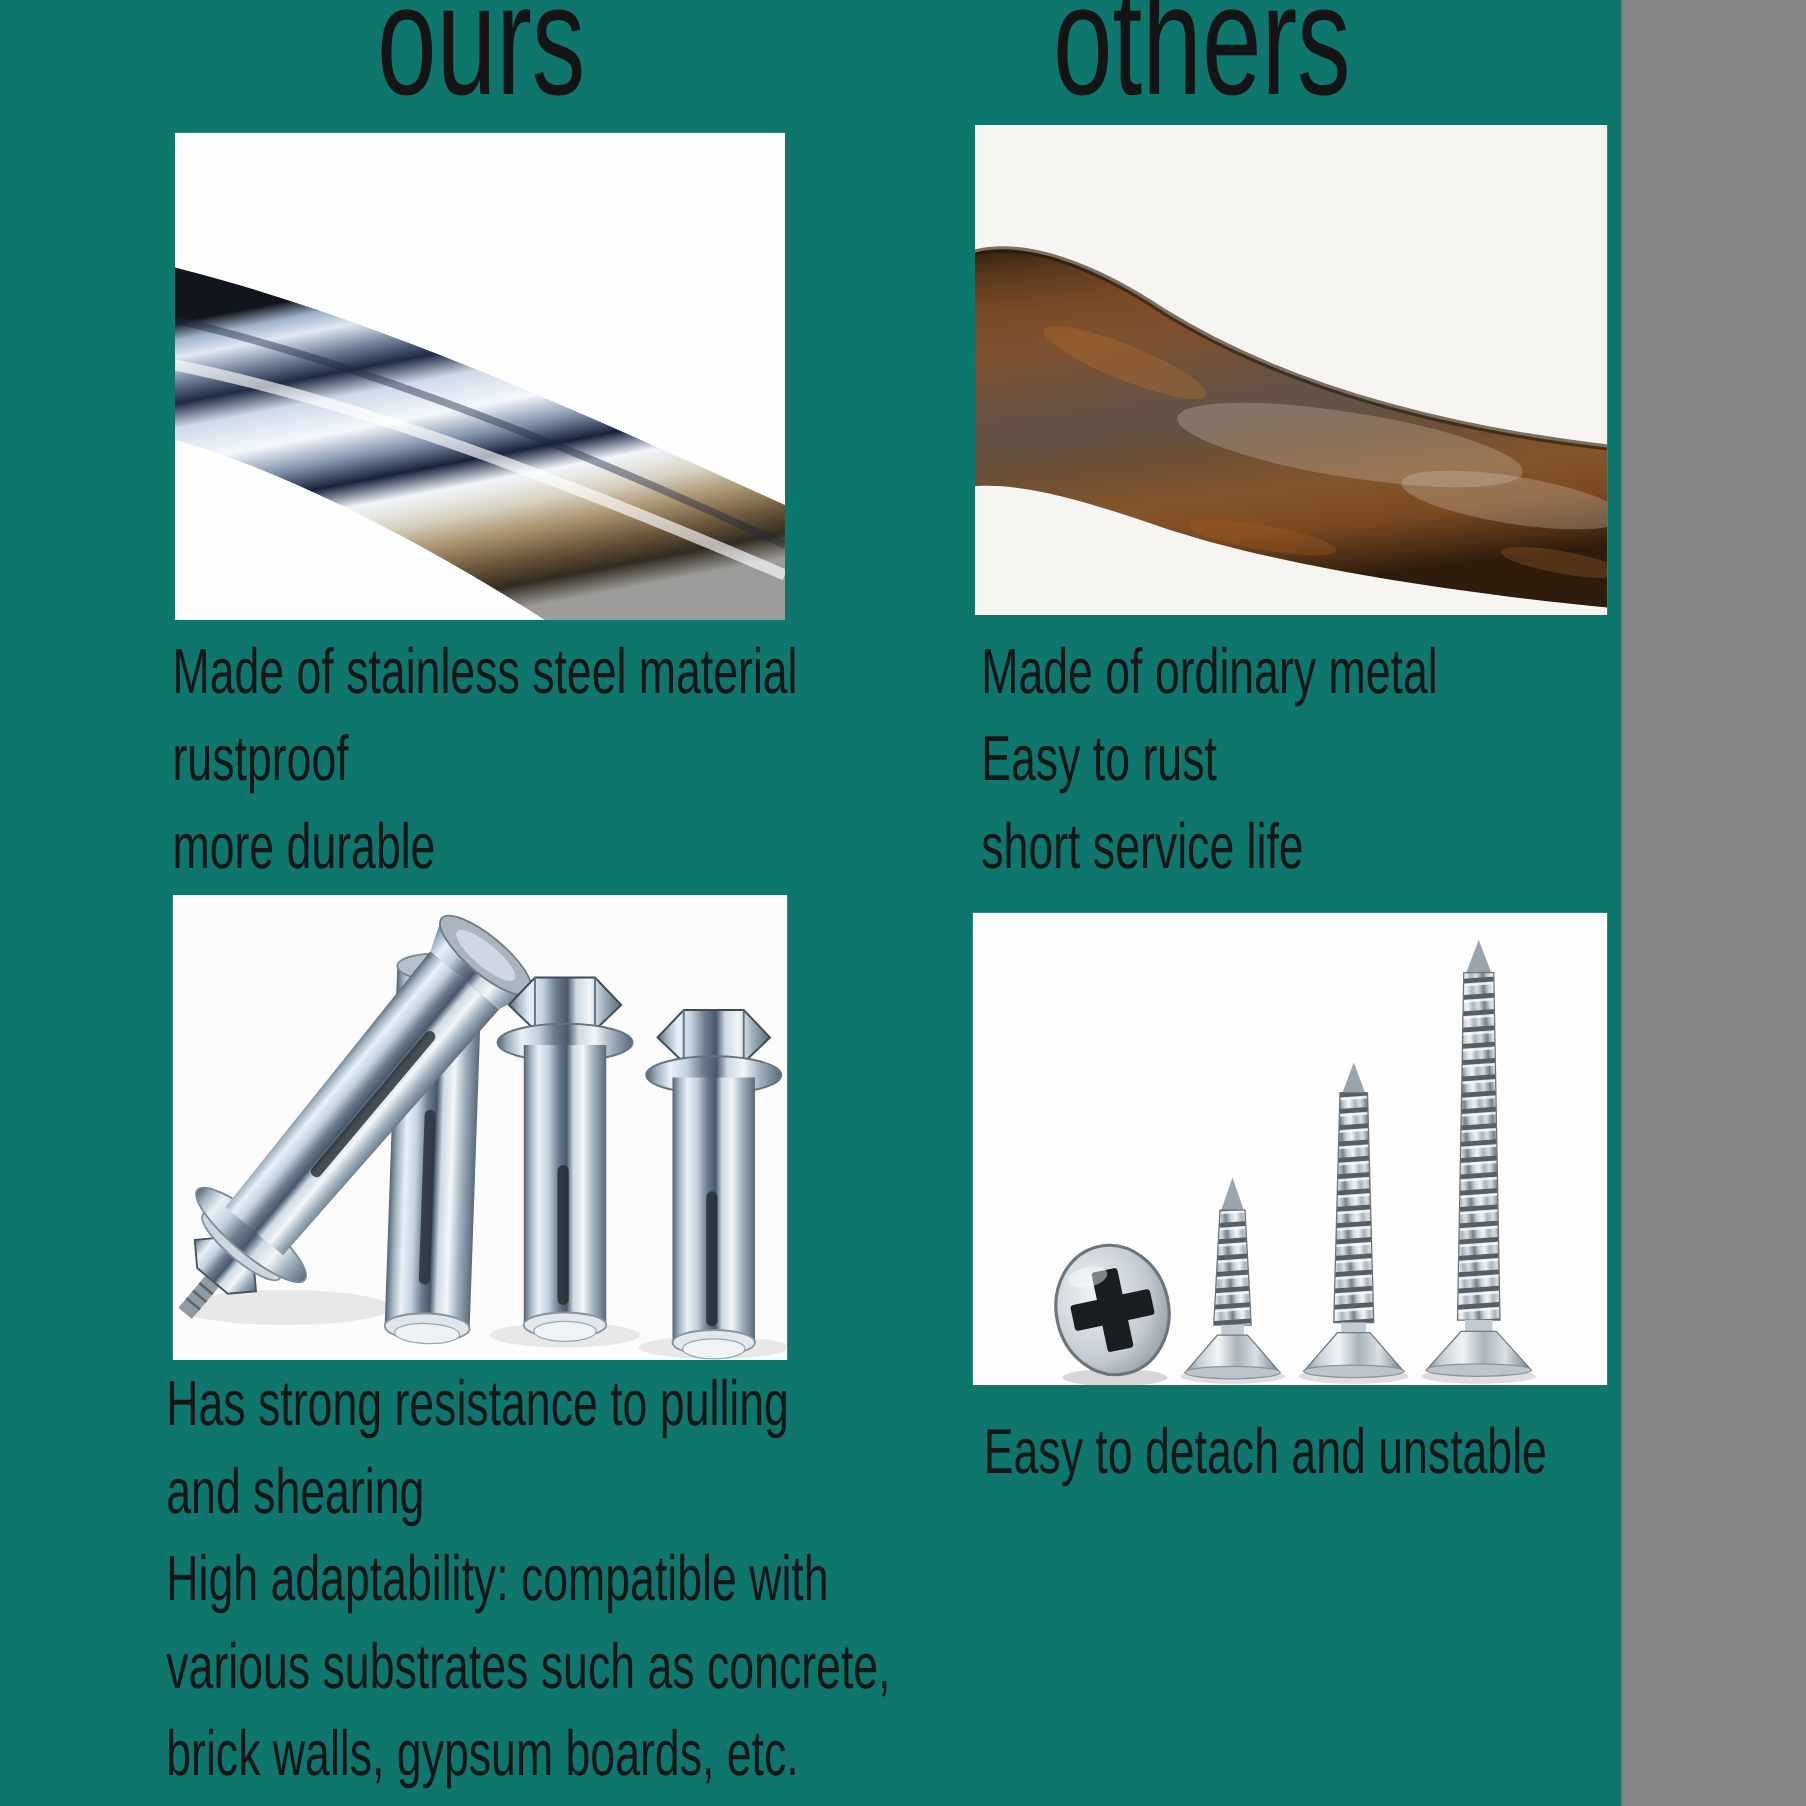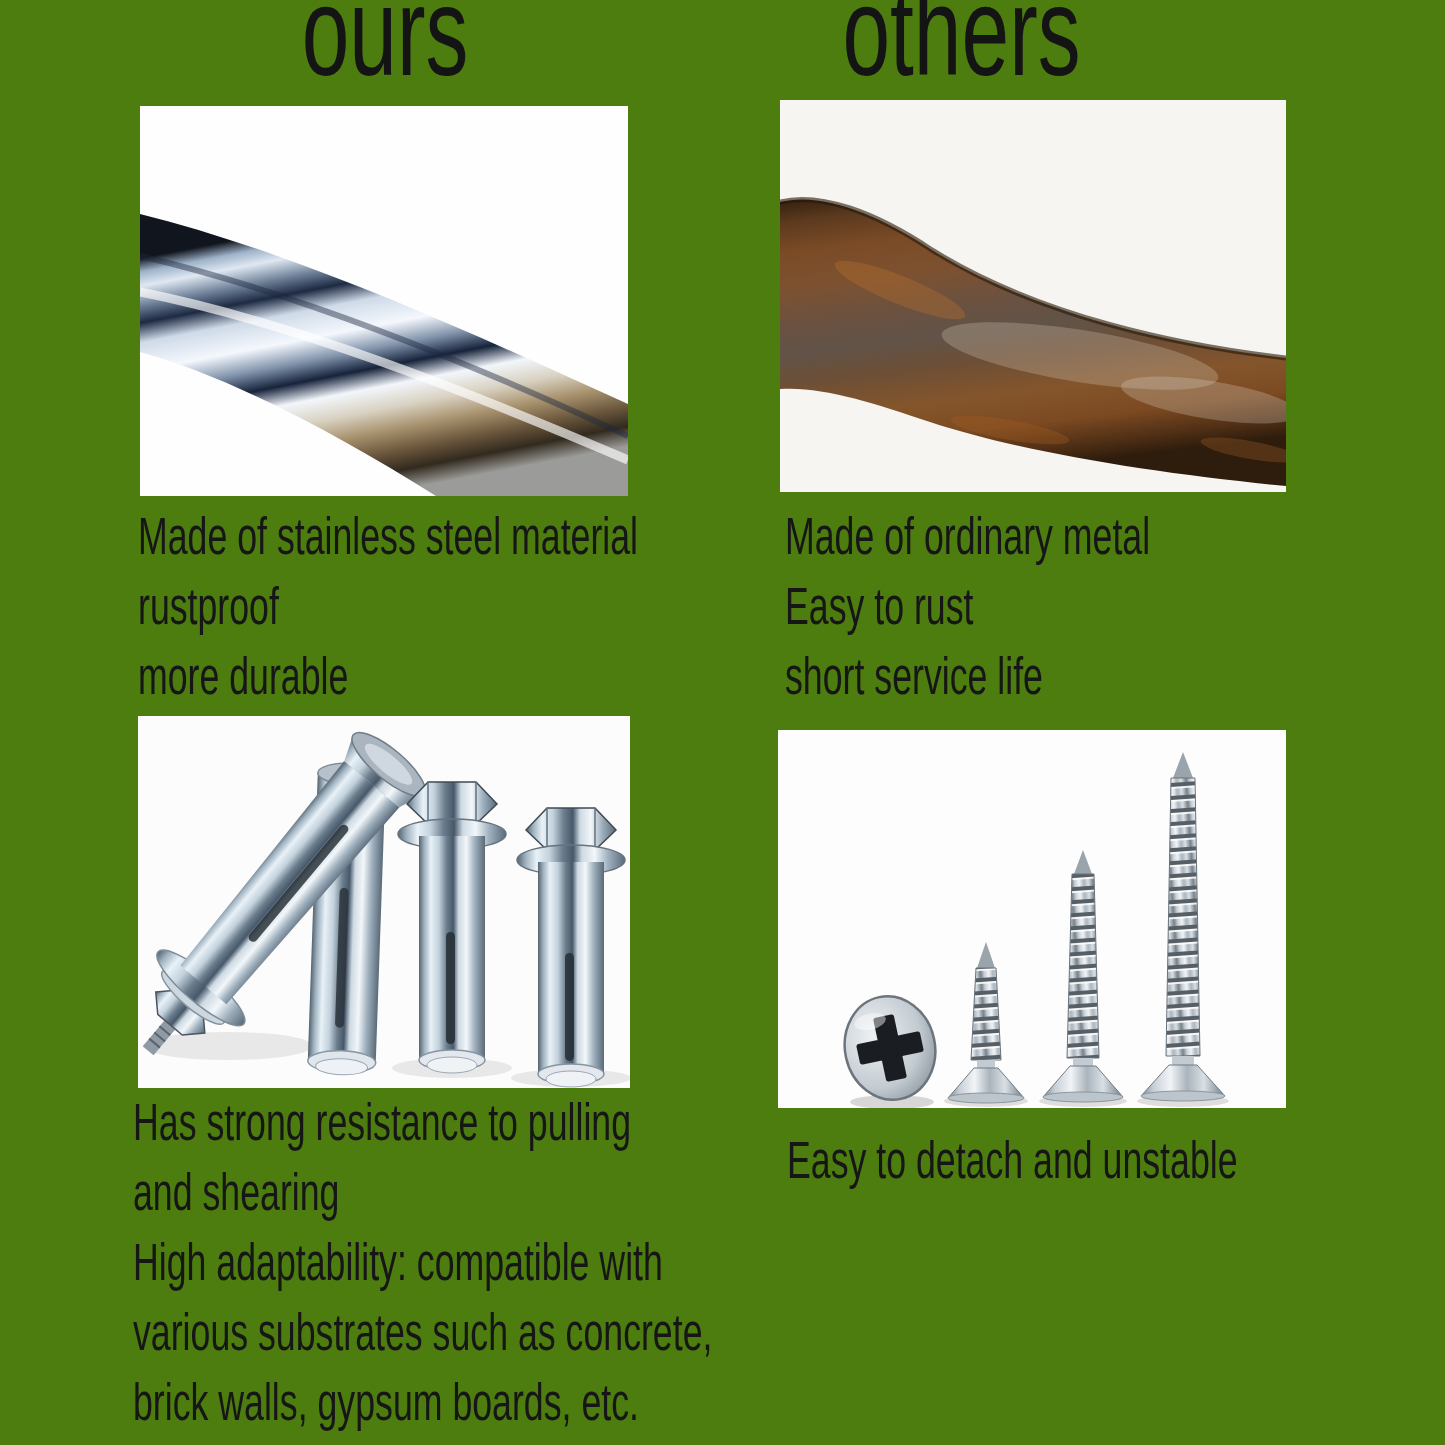--- a/index.html
+++ b/index.html
@@ -1,18 +1,18 @@
 <!DOCTYPE html>
 <html><head>
 <meta charset="utf-8">
 <style>
   html,body { margin:0; padding:0; background:#858585; }
   .stage {
-    position:relative; width:1445px; height:1445px;
-    background:#4d7c0f; overflow:hidden;
+    position:relative; width:1297px; height:1445px;
+    background:#0f766e; overflow:hidden;
     font-family:"Liberation Sans", sans-serif;
   }
   .title {
     position:absolute; top:-31px; width:340px;
     font-size:126px; line-height:1; font-weight:400;
     color:#141414; text-align:center; white-space:nowrap;
     transform:scaleX(0.68); transform-origin:50% 0;
   }
   .title-ours   { left:215px; }
   .title-others { left:788px; }

